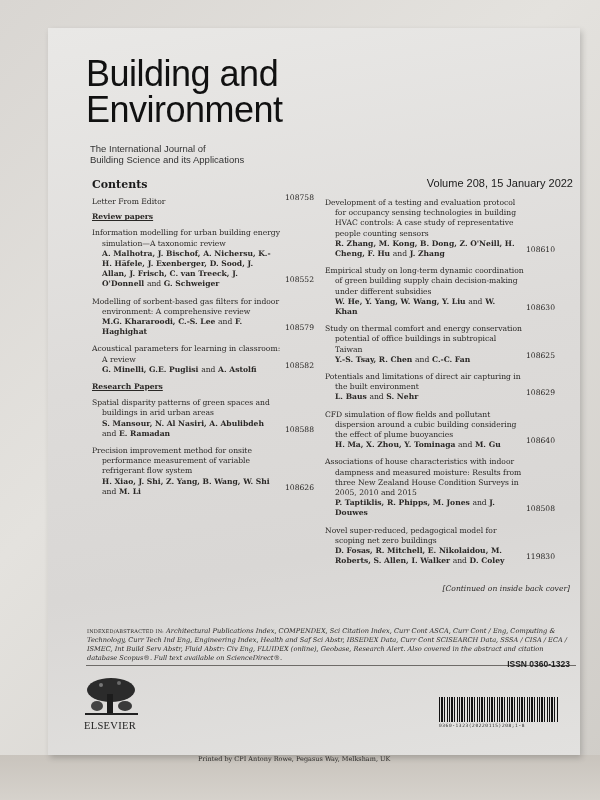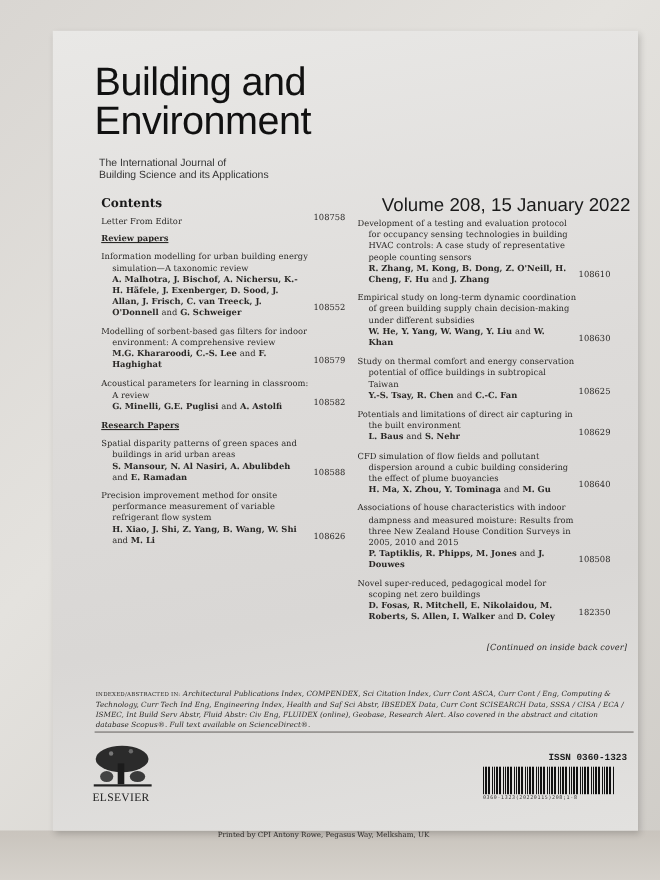--- a/index.html
+++ b/index.html
@@ -27,21 +27,21 @@
   .subtitle {
     position:absolute; left:90px; top:143px;
     font-family:"Liberation Sans", sans-serif; font-size:9.5px; line-height:11px; color:#333;
   }
   .contents-head {
     position:absolute; left:92px; top:178px;
     font-size:11px; font-weight:bold; color:#1a1a1a;
   }
   .volume {
     position:absolute; right:27px; top:177px;
-    font-family:"Liberation Sans", sans-serif; font-size:17px; color:#1a1a1a;
+    font-family:"Liberation Sans", sans-serif; font-size:11px; color:#1a1a1a;
   }
   .col { position:absolute; font-size:7.6px; line-height:10.2px; color:#2a2826; }
   .col.left { left:92px; top:197px; width:222px; }
   .col.right { left:325px; top:198px; width:230px; }
   .entry { position:relative; margin-bottom:7px; }
   .entry.simple { margin-bottom:5px; }
   .entry .t { padding-left:10px; text-indent:-10px; padding-right:30px; }
   .entry .a { padding-left:10px; font-weight:bold; padding-right:40px; }
   .entry .a span.and { font-weight:normal; }
   .entry .p { position:absolute; right:0; bottom:4px; }
@@ -49,21 +49,21 @@
   .continued {
     position:absolute; right:30px; top:584px; font-style:italic; font-size:7.6px; color:#2a2826;
   }
   .indexed {
     position:absolute; left:87px; top:627px; width:486px;
     font-size:6.6px; line-height:9px; font-style:italic; color:#2a2826;
   }
   .indexed .lbl { font-style:normal; font-size:5px; letter-spacing:0.2px; }
   .rule { position:absolute; left:86px; top:665px; width:490px; height:1px; background:#6e6b68; }
   .issn {
-    position:absolute; right:30px; top:684px; font-family:Liberation Mono, monospace;
+    position:absolute; right:30px; top:659px; font-family:Liberation Sans, sans-serif;
     font-size:8.5px; font-weight:bold; color:#222;
   }
   .barcode {
     position:absolute; left:439px; top:697px; width:120px; height:25px;
     background: repeating-linear-gradient(90deg, #111 0 1px, transparent 1px 2px, #111 2px 4px, transparent 4px 5px, #111 5px 6px, transparent 6px 8px, #111 8px 9px, transparent 9px 10px);
   }
   .barcode-num {
     position:absolute; left:439px; top:723px; width:120px; font-size:4.5px; letter-spacing:0.6px;
     font-family:"DejaVu Sans Mono", monospace; color:#333;
   }
@@ -160,21 +160,21 @@
     <div class="p">108640</div>
   </div>
   <div class="entry">
     <div class="t">Associations of house characteristics with indoor dampness and measured moisture: Results from three New Zealand House Condition Surveys in 2005, 2010 and 2015</div>
     <div class="a"><span>P. Taptiklis, R. Phipps, M. Jones</span> <span class="and">and</span> <span>J. Douwes</span></div>
     <div class="p">108508</div>
   </div>
   <div class="entry">
     <div class="t">Novel super-reduced, pedagogical model for scoping net zero buildings</div>
     <div class="a"><span>D. Fosas, R. Mitchell, E. Nikolaidou, M. Roberts, S. Allen, I. Walker</span> <span class="and">and</span> <span>D. Coley</span></div>
-    <div class="p">182350</div>
+    <div class="p">119830</div>
   </div>
 </div>
 
 <div class="continued">[Continued on inside back cover]</div>
 
 <div class="indexed">
   <span class="lbl">INDEXED/ABSTRACTED IN:</span>
   <span>Architectural Publications Index, COMPENDEX, Sci Citation Index, Curr Cont ASCA, Curr Cont / Eng, Computing &amp; Technology, Curr Tech Ind Eng, Engineering Index, Health and Saf Sci Abstr, IBSEDEX Data, Curr Cont SCISEARCH Data, SSSA / CISA / ECA / ISMEC, Int Build Serv Abstr, Fluid Abstr: Civ Eng, FLUIDEX (online), Geobase, Research Alert. Also covered in the abstract and citation database Scopus®. Full text available on ScienceDirect®.</span>
 </div>
 

